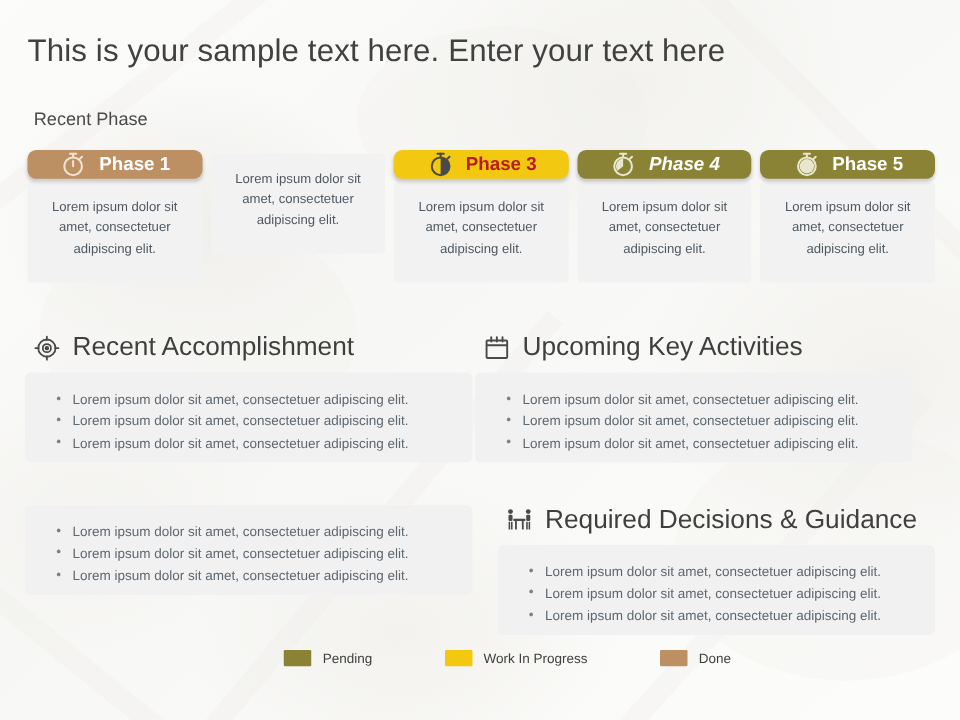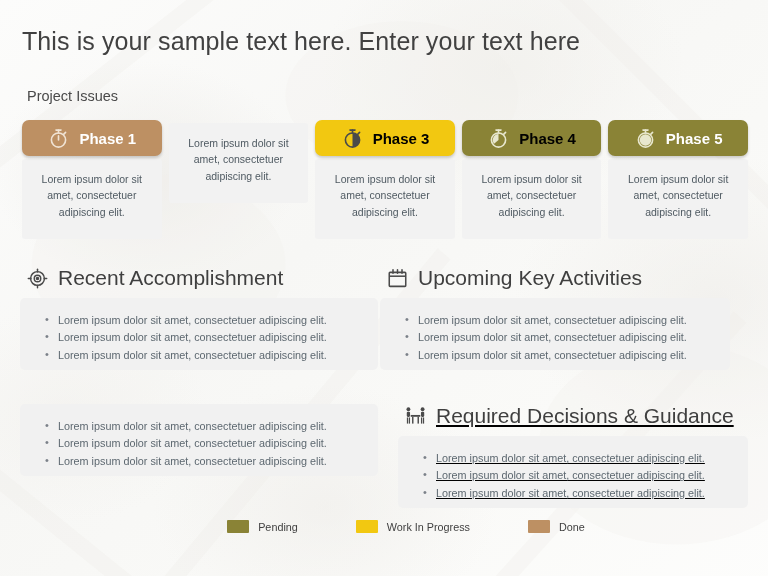--- a/index.html
+++ b/index.html
@@ -66,21 +66,21 @@
     display: flex;
     gap: 7px;
   }
   .phase-card {
     width: 140px;
     flex: 1 1 140px;
     display: flex;
     flex-direction: column;
   }
   .phase-head {
-    height: 36px;
+    height: 23px;
     border-radius: 7px;
     display: flex;
     align-items: center;
     justify-content: center;
     gap: 9px;
     box-shadow: 0 2px 3px rgba(0,0,0,0.18);
     position: relative;
     z-index: 2;
   }
   .phase-head .ico {
@@ -152,21 +152,21 @@
     position: absolute;
     left: -13px;
     top: -1px;
     color: #7b8189;
     font-size: 11px;
   }
 
   #sec-recent   { left: 20px;  top: 266px; width: 358px; }
   #sec-upcoming { left: 380px; top: 266px; width: 350px; }
   #sec-risk     { left: 20px;  top: 404px; width: 358px; }
-  #sec-required { left: 398px; top: 404px; width: 350px; text-decoration: underline; }
+  #sec-required { left: 398px; top: 404px; width: 350px; }
 
   #sec-recent .sec-panel,
   #sec-risk .sec-panel   { height: 72px; }
   #sec-upcoming .sec-panel,
   #sec-required .sec-panel { height: 72px; }
 
   
   .legend {
     position: absolute;
     left: 0;
@@ -207,21 +207,21 @@
     </g>
     <g fill="#efeee9" opacity="0.5">
       <ellipse cx="150" cy="250" rx="120" ry="85"></ellipse>
       <ellipse cx="640" cy="420" rx="130" ry="95"></ellipse>
       <ellipse cx="380" cy="90" rx="110" ry="70"></ellipse>
     </g>
   </svg>
 
   <div class="slide-title">This is your sample text here. Enter your text here</div>
 
-  <div class="phase-label">Project Issues</div>
+  <div class="phase-label">Recent Phase</div>
 
   <div class="phase-row">
 
     <div class="phase-card">
       <div class="phase-head" style="background:#bd9063;">
         <svg class="ico" viewBox="0 0 24 24">
           <g fill="none" stroke="#f0e3d4" stroke-width="1.7" stroke-linecap="round">
             <circle cx="12" cy="13.6" r="7.4"></circle>
             <line x1="9.4" y1="3.2" x2="14.6" y2="3.2"></line>
             <line x1="12" y1="3.2" x2="12" y2="6.2"></line>
@@ -242,37 +242,37 @@
       <div class="phase-head" style="background:#f2c811;">
         <svg class="ico" viewBox="0 0 24 24">
           <g fill="none" stroke="#4a4a4a" stroke-width="1.7" stroke-linecap="round">
             <circle cx="12" cy="13.6" r="7.4"></circle>
             <line x1="9.4" y1="3.2" x2="14.6" y2="3.2"></line>
             <line x1="12" y1="3.2" x2="12" y2="6.2"></line>
             <line x1="17.6" y1="7.4" x2="19.4" y2="5.6"></line>
           </g>
           <path d="M12 6.2 A7.4 7.4 0 0 1 12 21 Z" fill="#4a4a4a"></path>
         </svg>
-        <span class="ptxt" style="color:#000000;">Phase 3</span>
+        <span class="ptxt" style="color:#b91c1c;">Phase 3</span>
       </div>
       <div class="phase-body">Lorem ipsum dolor sit amet, consectetuer adipiscing elit.</div>
     </div>
 
     <div class="phase-card">
       <div class="phase-head" style="background:#8a8336;">
         <svg class="ico" viewBox="0 0 24 24">
           <g fill="none" stroke="#e8e7ce" stroke-width="1.7" stroke-linecap="round">
             <circle cx="12" cy="13.6" r="7.4"></circle>
             <line x1="9.4" y1="3.2" x2="14.6" y2="3.2"></line>
             <line x1="12" y1="3.2" x2="12" y2="6.2"></line>
             <line x1="17.6" y1="7.4" x2="19.4" y2="5.6"></line>
           </g>
           <path d="M12 13.6 L12 7.4 A6.2 6.2 0 0 0 7.4 17.4 Z" fill="#e8e7ce"></path>
         </svg>
-        <span class="ptxt" style="color:#000000;">Phase 4</span>
+        <span class="ptxt" style="color:#ffffff;font-style:italic;">Phase 4</span>
       </div>
       <div class="phase-body">Lorem ipsum dolor sit amet, consectetuer adipiscing elit.</div>
     </div>
 
     <div class="phase-card">
       <div class="phase-head" style="background:#8a8336;">
         <svg class="ico" viewBox="0 0 24 24">
           <g fill="none" stroke="#e8e7ce" stroke-width="1.7" stroke-linecap="round">
             <circle cx="12" cy="13.6" r="7.4"></circle>
             <line x1="9.4" y1="3.2" x2="14.6" y2="3.2"></line>

